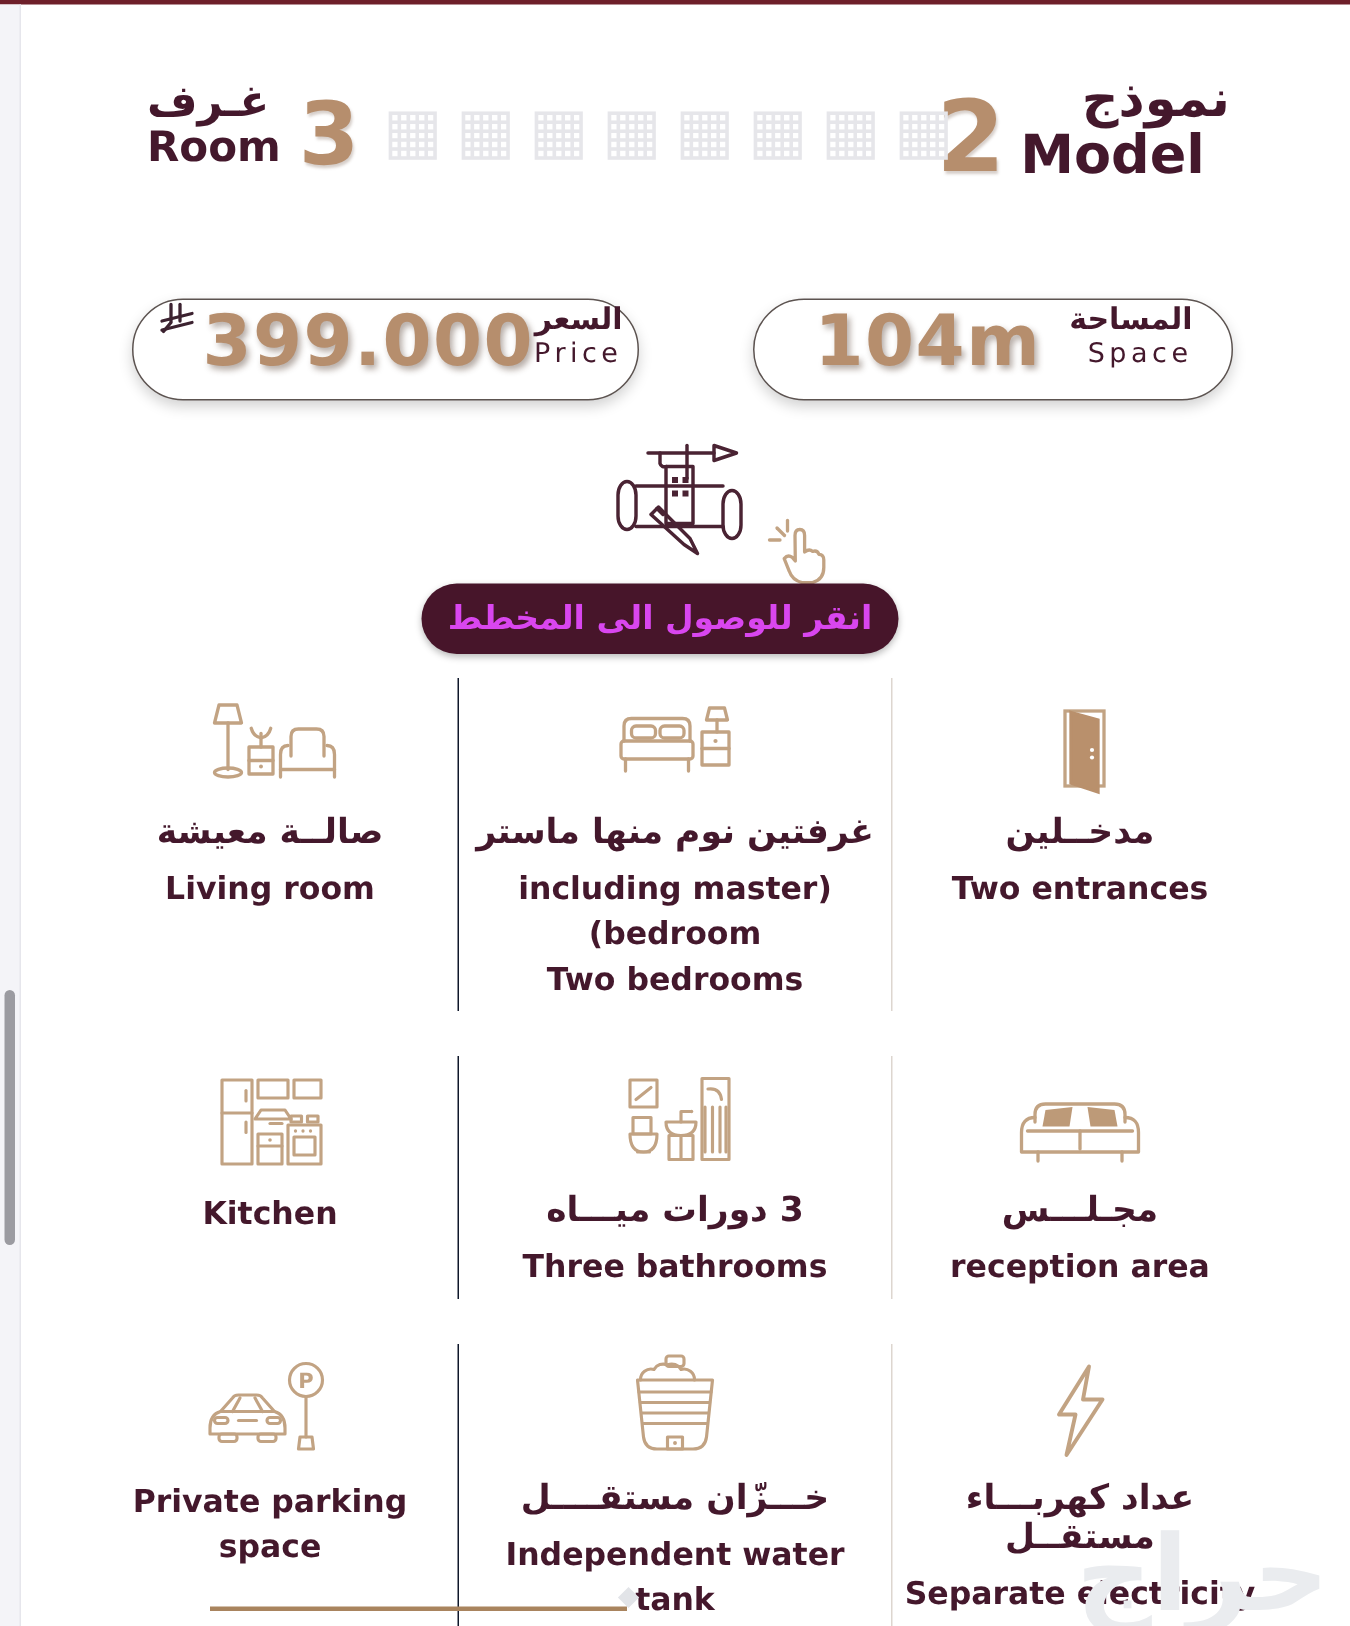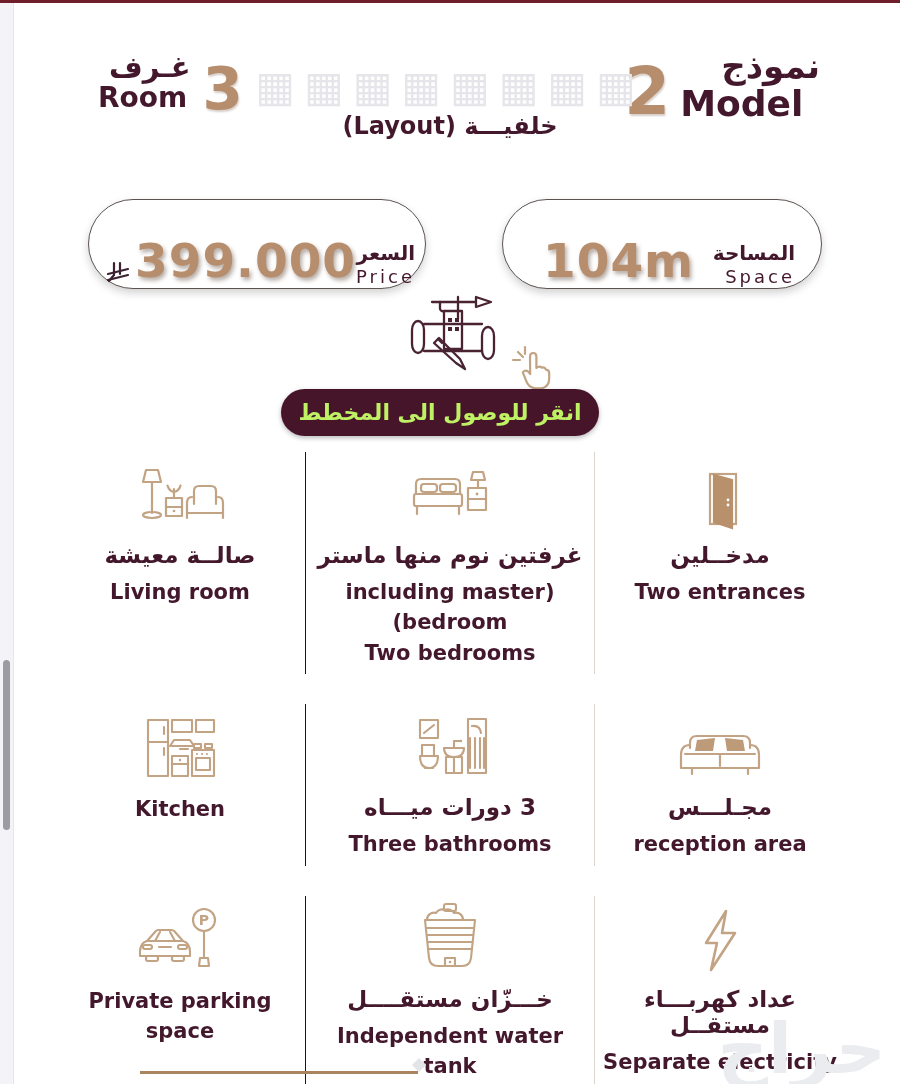--- a/index.html
+++ b/index.html
@@ -14,44 +14,44 @@
 
   
   .hdr{position:absolute;display:flex;align-items:center;}
   #model-block{top:48px;right:80px;}
   #rooms-block{top:52px;left:98px;}
   .hdr .num{font-weight:bold;color:#b68e6d;line-height:1;text-shadow:1px 2px 2px rgba(90,60,40,.25);}
   #model-block .num{font-size:66px;margin-right:10px;transform:translateY(6px);}
   #rooms-block .num{font-size:58px;margin-left:12px;transform:translateY(6px);}
   .hdr .stack{display:flex;flex-direction:column;line-height:1.08;font-weight:bold;}
   #model-block .ar{font-size:34px;margin-left:41px;} #model-block .en{font-size:36px;}
-  #rooms-block .ar{font-size:29px;text-align:left;margin-left:11px;} #rooms-block .en{font-size:28px;}
+  #rooms-block .ar{font-size:29px;text-align:left;} #rooms-block .en{font-size:28px;}
 
   #pattern{position:absolute;top:62px;left:250px;width:400px;text-align:center;
            color:#e6e6ea;font-size:42px;letter-spacing:9px;font-weight:bold;user-select:none;}
   #layout-caption{position:absolute;top:112px;left:250px;width:400px;text-align:center;
                   direction:rtl;font-size:24px;font-weight:bold;}
 
   
-  .pill{position:absolute;height:90px;background:#fff;border:1.6px solid #5c5350;border-radius:48px;
-        box-shadow:0 4px 9px rgba(0,0,0,.18);display:flex;align-items:flex-end;box-sizing:border-box;}
+  .pill{position:absolute;height:68px;background:#fff;border:1.6px solid #5c5350;border-radius:48px;
+        box-shadow:0 4px 9px rgba(0,0,0,.18);display:flex;align-items:flex-start;box-sizing:border-box;}
   #price-pill{top:199px;left:88px;width:338px;padding:0 26px 0 16px;}
   #space-pill{top:199px;left:502px;width:320px;padding:0 26px 0 40px;}
   .amount{font-size:47px;font-weight:bold;color:#b68e6d;letter-spacing:1px;
           text-shadow:2px 3px 4px rgba(70,45,30,.40);}
   .pill .labels{margin-left:auto;text-align:right;line-height:1.25;}
   .pill .lab-ar{font-size:20px;font-weight:bold;}
   .pill .lab-en{font-size:18px;letter-spacing:3px;}
   .riyal{margin-right:4px;flex:0 0 auto;}
 
   
   #plan{position:absolute;top:289px;left:396px;width:154px;height:98px;cursor:pointer;}
   #hand{position:absolute;right:-2px;bottom:-4px;}
   #cta{position:absolute;top:389px;left:281px;width:318px;height:47px;border:none;
-       background:#47152a;color:#bef264;border-radius:24px;font-family:inherit;
+       background:#47152a;color:#d946ef;border-radius:24px;font-family:inherit;
        font-size:22px;font-weight:bold;display:flex;align-items:center;justify-content:center;
        box-shadow:0 2px 5px rgba(0,0,0,.28);cursor:pointer;direction:rtl;}
 
   
   #grid{position:absolute;top:452px;left:55px;width:790px;display:grid;
         grid-template-columns:250px 290px 250px;grid-auto-rows:auto;row-gap:30px;direction:rtl;}
   .cell{text-align:center;padding:2px 8px 6px;}
   .cell.mid{border-left:1px solid #0f172a;border-right:1px solid #ddd6cf;}
   .icon-box{height:76px;display:flex;align-items:flex-end;justify-content:center;margin-bottom:12px;}
   .f-ar{font-size:23px;font-weight:bold;margin-bottom:9px;direction:rtl;}
@@ -82,21 +82,20 @@
 
   <div class="hdr" id="rooms-block">
     <div class="stack">
       <span class="ar">غـرف</span>
       <span class="en">Room</span>
     </div>
     <div class="num">3</div>
   </div>
 
   <div id="pattern">▦▦▦▦▦▦▦▦</div>
-  <div id="layout-caption">خلفيـــة (Layout)</div>
 
   <div class="pill" id="price-pill">
     <span class="riyal">
       <svg width="26" height="28" viewBox="0 0 26 28" fill="none" stroke="#3c2230" stroke-width="2.2" stroke-linecap="round">
         <path d="M9 3 v12 l-5 6"></path>
           <path d="M15 3 v11"></path>
           <path d="M3 14 L23 9"></path>
           <path d="M3 20 L23 15"></path>
       </svg>
     </span>

